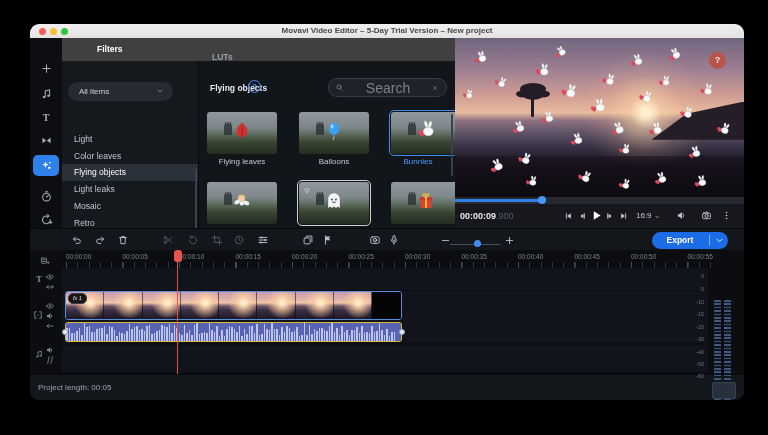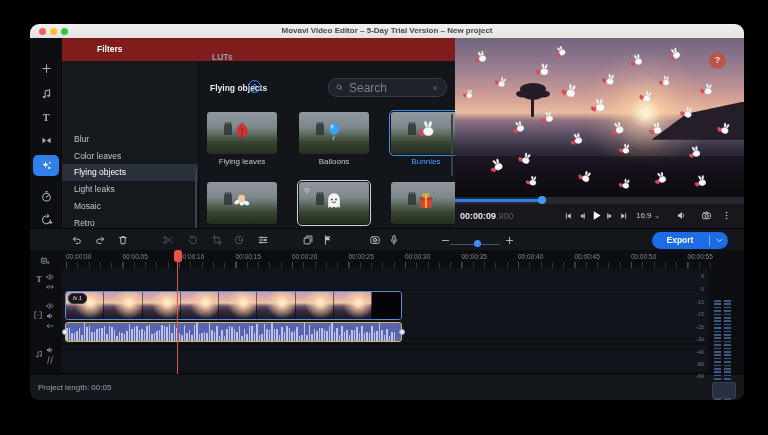--- a/index.html
+++ b/index.html
@@ -11,41 +11,41 @@
     background:linear-gradient(#f0eeef,#e4e2e3);border-bottom:1px solid #b9b7b8;}
   .tl{position:absolute;top:3.5px;width:7px;height:7px;border-radius:50%;}
   #title-text{position:absolute;left:0;right:0;top:0;height:14px;line-height:14px;text-align:center;
     font-size:8px;font-weight:700;color:#494949;}
   
   #iconstrip{position:absolute;left:0;top:14px;width:32px;height:190px;background:#0c0e12;border-right:1px solid #06080b;}
   .strip-it{position:absolute;left:3px;width:26px;height:21px;display:flex;align-items:center;justify-content:center;color:#aab0b8;border-radius:5px;}
   .strip-it.active{background:#2f80e8;color:#fff;}
   .ydot{position:absolute;right:4px;top:2px;width:3px;height:3px;border-radius:50%;background:#e8c63a;}
   
-  #toppanel{position:absolute;left:32px;top:14px;width:393px;height:190px;background:#7f1d1d;}
+  #toppanel{position:absolute;left:32px;top:14px;width:393px;height:190px;background:#404040;}
   #tabs{position:absolute;left:0;top:0;width:100%;height:23px;border-bottom:1px solid #0a0c0f;}
   .tab{position:absolute;top:0;height:23px;line-height:23px;font-size:8.5px;font-weight:600;color:#9aa0a8;}
   .tab.active{color:#fff;font-weight:700;}
   
   #catpanel{position:absolute;left:0;top:23px;width:136px;height:167px;background:#15181d;border-right:1px solid #070a0d;}
   #dropdown{position:absolute;left:6px;top:21px;width:94px;height:19px;background:#262b33;border-radius:10px;
     font-size:8px;color:#cdd2d8;line-height:19px;padding-left:11px;}
   #dropdown .chev{position:absolute;right:8px;top:4px;color:#8b919a;}
   .cat{position:absolute;left:0;width:136px;height:17px;line-height:17px;padding-left:12px;font-size:8.5px;color:#c2c7ce;box-sizing:border-box;}
   .cat.selected{background:#2b313b;color:#fff;}
   #catscroll{position:absolute;right:1px;top:108px;width:2.5px;height:72px;background:#3a414b;border-radius:2px;}
   
   #fxpanel{position:absolute;left:137px;top:23px;width:256px;height:167px;background:#121519;}
   #fxheader{position:absolute;left:11px;top:22px;font-size:8.5px;font-weight:700;color:#e9ebef;}
   #helpdot{position:absolute;left:49px;top:19px;width:11px;height:11px;border-radius:50%;border:1px solid #3d8df2;
     color:#4a9bff;font-size:7.5px;line-height:11px;text-align:center;font-weight:700;}
   #searchbox{position:absolute;right:8px;top:17px;width:117px;height:17px;background:#1e2229;border:1px solid #363b44;
     border-radius:9px;display:flex;align-items:center;}
-  #searchbox input{background:transparent;border:none;outline:none;color:#c6cbd2;font-size:12px;width:78px;
-    font-family:"Liberation Sans",sans-serif;}
+  #searchbox input{background:transparent;border:none;outline:none;color:#c6cbd2;font-size:14px;width:78px;
+    font-family:"Liberation Sans",sans-serif;text-align:center;}
   #searchbox input::placeholder{color:#7a818b;}
   .thumb{position:absolute;width:70px;height:42px;border-radius:3px;overflow:hidden;
     background:linear-gradient(180deg,#90989d 0%,#7e888b 36%,#5f6d61 52%,#384531 72%,#232d21 100%);}
   .thumb.sel{outline:1.5px solid #3d8df2;outline-offset:1.5px;}
   .thumb.fav{outline:1px solid #ccd1d7;outline-offset:1.5px;}
   .thumb .art{position:absolute;left:50%;top:50%;transform:translate(-50%,-50%);}
   .castle{position:absolute;left:14px;top:8px;opacity:.8;}
   .fxlabel{position:absolute;width:70px;text-align:center;font-size:8px;color:#c2c7ce;}
   .fxlabel.sel{color:#4a9bff;}
   .favheart{position:absolute;left:4px;top:4px;color:#e8ebef;}
@@ -196,22 +196,30 @@
         <div class="ydot"></div>
       </div>
     </div>
 
   <div id="toppanel">
     <div id="tabs">
         <div class="tab active" style="left: 35px;">Filters</div>
         <div class="tab" style="left: 150px; margin-top: 8px;">LUTs</div>
       </div>
     <div id="catpanel">
+      <div id="dropdown">
+        <span>All items</span>
+        <span class="chev">
+            <svg class="ic" width="10" height="10" viewBox="0 0 16 16" style="color:currentColor">
+              <path d="M4.5 6.2L8 9.7l3.5-3.5"></path>
+            </svg>
+          </span>
+      </div>
       <div id="catlist">
-          <div class="cat" style="top: 70px;">Blur</div>
+          <div class="cat" style="top: 70px;">Light</div>
           <div class="cat" style="top: 86.7px;">Color leaves</div>
           <div class="cat selected" style="top: 103.4px;">Flying objects</div>
           <div class="cat" style="top: 120.1px;">Light leaks</div>
           <div class="cat" style="top: 136.8px;">Mosaic</div>
           <div class="cat" style="top: 153.5px;">Retro</div>
           <div class="cat" style="top: 170.2px;">Vignettes</div>
         </div>
       <div id="catscroll"></div>
     </div>
     <div id="fxpanel">
@@ -258,21 +266,21 @@
             <svg class="castle" width="13" height="15" viewBox="0 0 13 15">
               <path fill="#2c3134" d="M3 15V5l1-1V2h1v1.4h1.2V2h1.3v1.4H8.7V2h1.3v2l1 1v10z"></path>
             </svg>
             <div class="art"><svg width="24" height="22" viewBox="0 0 24 24">
                 <path fill="#e0485a" d="M8 18c-4-2.8-5-5-3.4-6.6 1.3-1.3 3.2-.6 3.7.9.5-1.5 2.4-2.2 3.7-.9C13.6 13 12 15.2 8 18z"></path>
                 <ellipse fill="#fafafa" stroke="#c9c9c9" stroke-width=".6" cx="14.5" cy="12.5" rx="5.4" ry="4.6"></ellipse>
                 <ellipse fill="#fafafa" stroke="#c9c9c9" stroke-width=".6" cx="12" cy="4.5" rx="1.5" ry="3.6" transform="rotate(-18 12 4.5)"></ellipse>
                 <ellipse fill="#fafafa" stroke="#c9c9c9" stroke-width=".6" cx="16.5" cy="4.8" rx="1.5" ry="3.6" transform="rotate(14 16.5 4.8)"></ellipse>
               </svg></div>
           </div>
-          <div class="fxlabel sel" style="left: 192px; top: 96px;">Bunnies</div>
+          <div class="fxlabel sel" style="left: 184px; top: 96px;">Bunnies</div>
           <div class="thumb" style="left: 8px; top: 121px;">
             <svg class="castle" width="13" height="15" viewBox="0 0 13 15">
               <path fill="#2c3134" d="M3 15V5l1-1V2h1v1.4h1.2V2h1.3v1.4H8.7V2h1.3v2l1 1v10z"></path>
             </svg>
             <div class="art"><svg width="24" height="22" viewBox="0 0 24 24">
                 <ellipse fill="#eef3f6" cx="7" cy="13" rx="3.6" ry="2.2" transform="rotate(-30 7 13)"></ellipse>
                 <ellipse fill="#eef3f6" cx="16.5" cy="14" rx="3.6" ry="2.2" transform="rotate(25 16.5 14)"></ellipse>
                 <circle fill="#f2c9a0" cx="11.5" cy="9" r="3.8"></circle>
                 <path fill="#e8c84a" d="M7.6 8a4.3 4.3 0 0 1 7.8-.6c-1.4-1-5.4-1.6-7.8.6z"></path>
                 <rect fill="#f7f7f7" x="9.5" y="12.5" width="4.5" height="4.5" rx="2"></rect>

